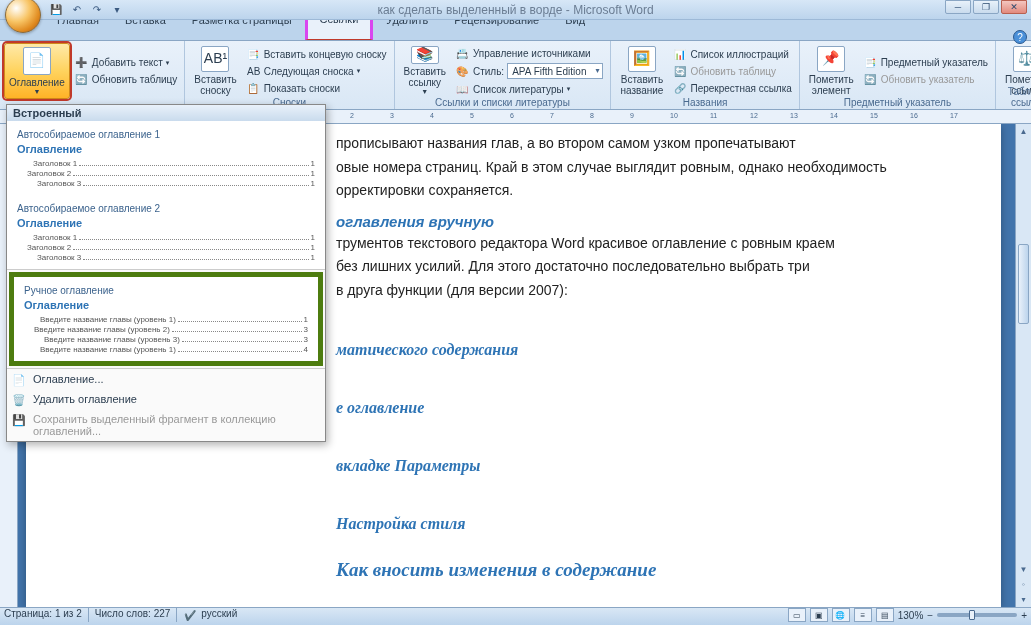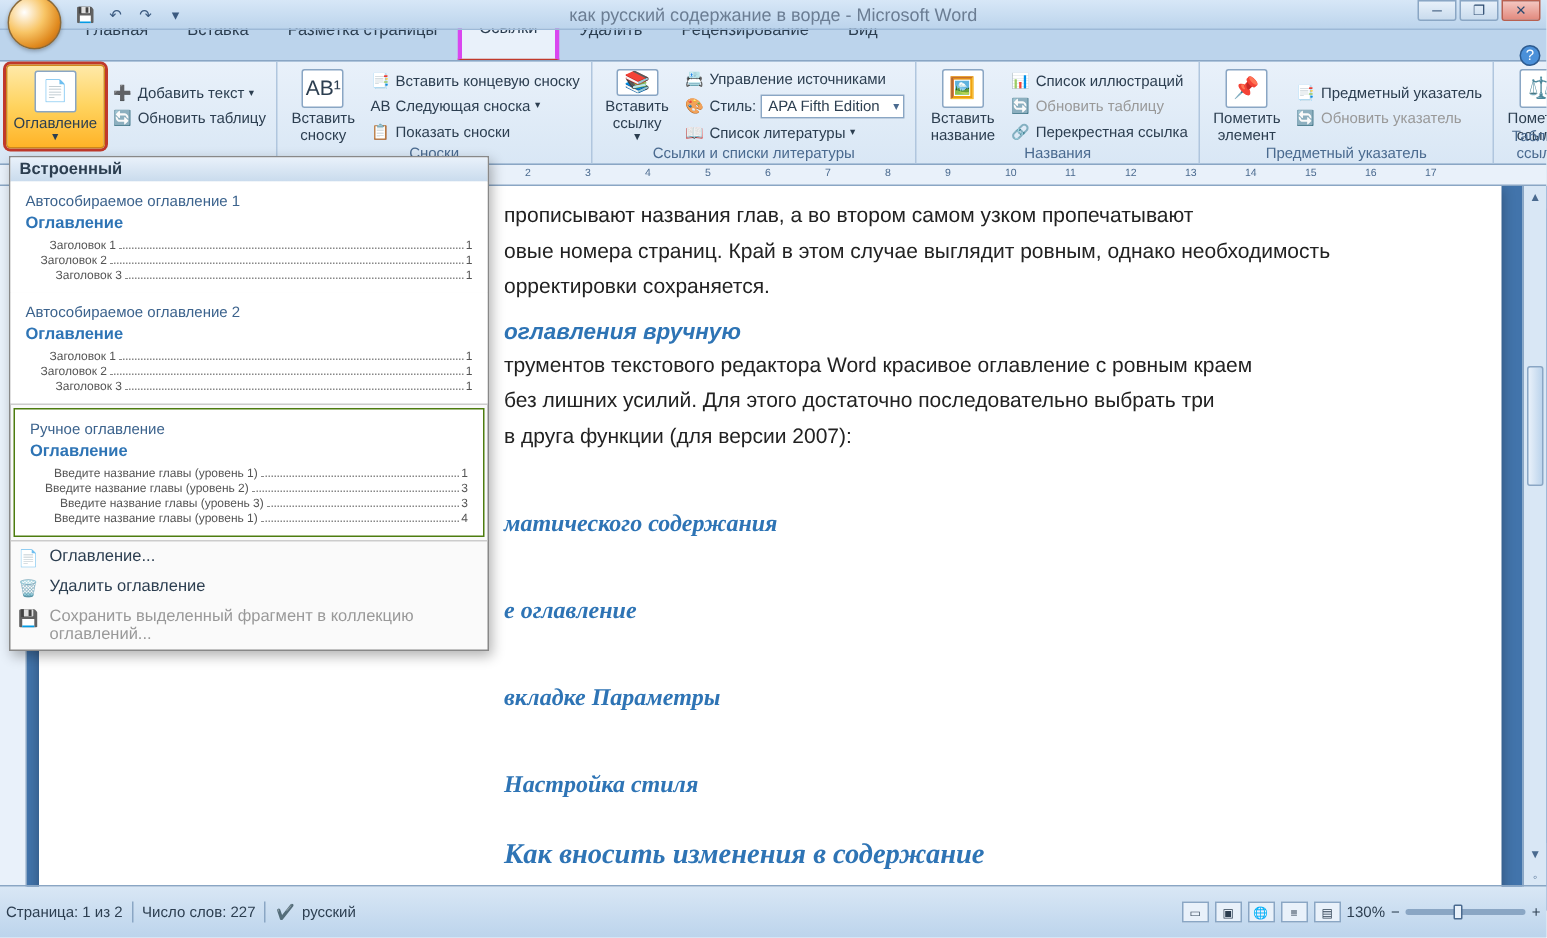--- a/index.html
+++ b/index.html
@@ -279,21 +279,21 @@
     font-weight: bold;
     color: #2c3e50;
     font-size: 11px;
   }
   .toc-preview {
     padding: 6px 10px;
     background: #fff;
     cursor: pointer;
   }
   .toc-preview.red-box {
-    border: 1px solid #4d7c0f;
+    border: 5px solid #4d7c0f;
     margin: 2px;
   }
   .toc-title-blue { color: #2e74b5; font-weight: bold; font-size: 11px; margin-bottom: 4px;}
   .toc-caption { color: #3c638d; font-size: 10px; margin-bottom: 3px; padding-top: 2px;}
   .toc-line { display: flex; font-size: 8px; color: #555; margin: 1px 0;}
   .toc-line .txt { white-space: nowrap;}
   .toc-line .dots { flex:1; border-bottom: 1px dotted #888; margin: 0 2px 2px; }
   .toc-line .pg { }
   .toc-line.l1 { padding-left: 16px;}
   .toc-line.l2 { padding-left: 10px;}
@@ -310,25 +310,25 @@
     position: absolute; left: 4px; top: 3px;
     width: 16px; height: 16px;
     display:flex; align-items:center; justify-content:center;
     font-size: 11px;
   }
 
   
   .statusbar {
     position: absolute;
     left:0; right:0; bottom:0;
-    height: 35px;
+    height: 18px;
     background: linear-gradient(to bottom, #d9e7f5, #bcd4ec);
     border-top: 1px solid #8aa6c4;
     display: flex;
-    align-items: center;
+    align-items: flex-start;
     font-size: 10px;
     color: #2c3e50;
     padding: 0 4px;
   }
   .status-sep { width:1px; height:14px; background:#8aa6c4; margin:0 6px;}
   .status-right { margin-left:auto; display:flex; align-items:center; gap:4px;}
   .zoom-slider {
     width: 80px; height: 4px;
     background: #8aa6c4;
     position: relative;
@@ -348,21 +348,21 @@
 <body>
 
 <div class="titlebar">
   <div class="office-btn"></div>
   <div class="qat">
     <div class="qat-btn">💾</div>
     <div class="qat-btn">↶</div>
     <div class="qat-btn">↷</div>
     <div class="qat-btn">▾</div>
   </div>
-  <div class="title-text">как русский содержание в ворде - Microsoft Word</div>
+  <div class="title-text">как сделать выделенный в ворде - Microsoft Word</div>
   <div class="win-controls">
     <div class="win-btn">─</div>
     <div class="win-btn">❐</div>
     <div class="win-btn close">✕</div>
   </div>
 </div>
 <div class="help-btn">?</div>
 
 <div class="tabs">
   <div class="tab">Главная</div>

